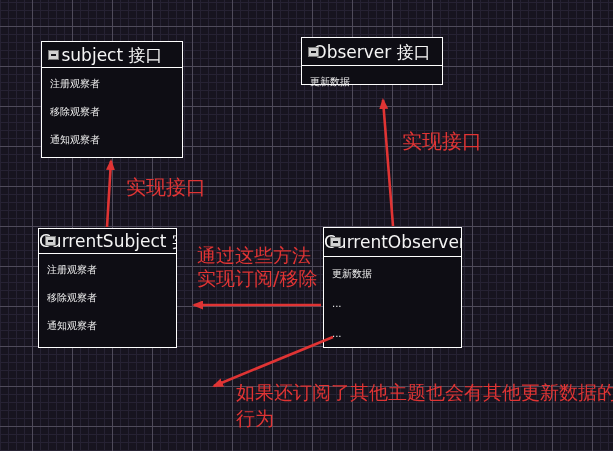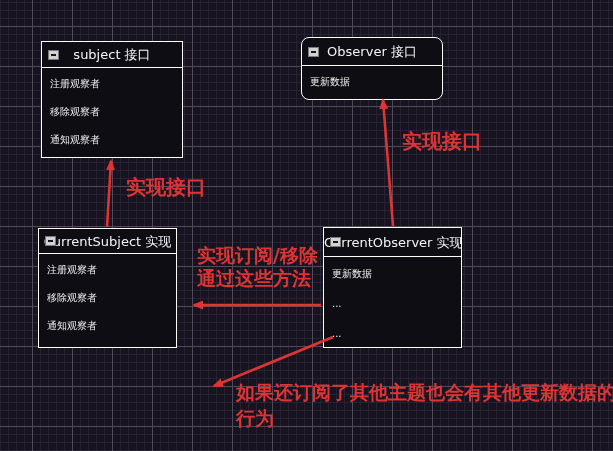--- a/index.html
+++ b/index.html
@@ -23,21 +23,21 @@
   .uml-box {
     position: absolute;
     background: #0e0d14;
     border: 1.5px solid #ffffff;
     color: #f2f2f2;
   }
   .box-header {
     position: relative;
     border-bottom: 1px solid #ffffff;
     text-align: center;
-    font-size: 13px;
+    font-size: 17px;
     color: #f5f5f5;
     white-space: nowrap;
     overflow: hidden;
   }
   .box-a .box-header { height: 26px; line-height: 26px; }
   .box-b .box-header { height: 28px; line-height: 28px; }
   .box-c .box-header { height: 25px; line-height: 25px; }
   .box-d .box-header { height: 29px; line-height: 29px; }
   .collapse-icon {
     position: absolute; left: 6px; top: 50%;
@@ -59,21 +59,21 @@
   }
   .box-d .box-row { height: 30px; line-height: 30px; }
   .arrow-layer {
     position: absolute; left: 0; top: 0;
     width: 613px; height: 451px;
     pointer-events: none;
   }
   .red-label {
     position: absolute;
     color: #e03434;
-    font-weight: bold;
+    font-weight: normal;
     font-size: 19px;
     white-space: nowrap;
     line-height: 23px;
   }
   .red-label span { display: block; white-space: nowrap; }
   .bottom-note { line-height: 26px; }
 </style>
 </head>
 <body>
 
@@ -84,21 +84,21 @@
       <span class="collapse-icon"></span>
       <span>subject 接口</span>
     </div>
     <div class="box-rows">
       <div class="box-row">注册观察者</div>
       <div class="box-row">移除观察者</div>
       <div class="box-row">通知观察者</div>
     </div>
   </div>
 
-  <div class="uml-box box-b" style="left:301px; top:37px; width:142px; height:63px;border-radius:8px;">
+  <div class="uml-box box-b" style="left:301px; top:37px; width:142px; height:48px;">
     <div class="box-header">
       <span class="collapse-icon"></span>
       <span>Observer 接口</span>
     </div>
     <div class="box-rows">
       <div class="box-row">更新数据</div>
     </div>
   </div>
 
   <div class="uml-box box-c" style="left:38px; top:228px; width:139px; height:120px;">
@@ -135,22 +135,22 @@
     <path d="M393,226 L383,100" stroke="#e03434" stroke-width="2.6" fill="none" marker-end="url(#arrowhead)"></path>
     <path d="M321,305 L194,305" stroke="#e03434" stroke-width="2.6" fill="none" marker-end="url(#arrowhead)"></path>
     <path d="M333,337 L214,386" stroke="#e03434" stroke-width="2.6" fill="none" marker-end="url(#arrowhead)"></path>
   </svg>
 
   <div class="red-label" style="left:126px; top:176px; font-size:20px;">实现接口</div>
 
   <div class="red-label" style="left:402px; top:130px; font-size:20px;">实现接口</div>
 
   <div class="red-label" style="left:197px; top:244px;">
+    <span>通过这些方法</span>
     <span>实现订阅/移除</span>
-    <span>通过这些方法</span>
   </div>
 
   <div class="red-label bottom-note" style="left:236px; top:379px;">
     <span>如果还订阅了其他主题也会有其他更新数据的</span>
     <span>行为</span>
   </div>
 
 </div>
 
 </body></html>

